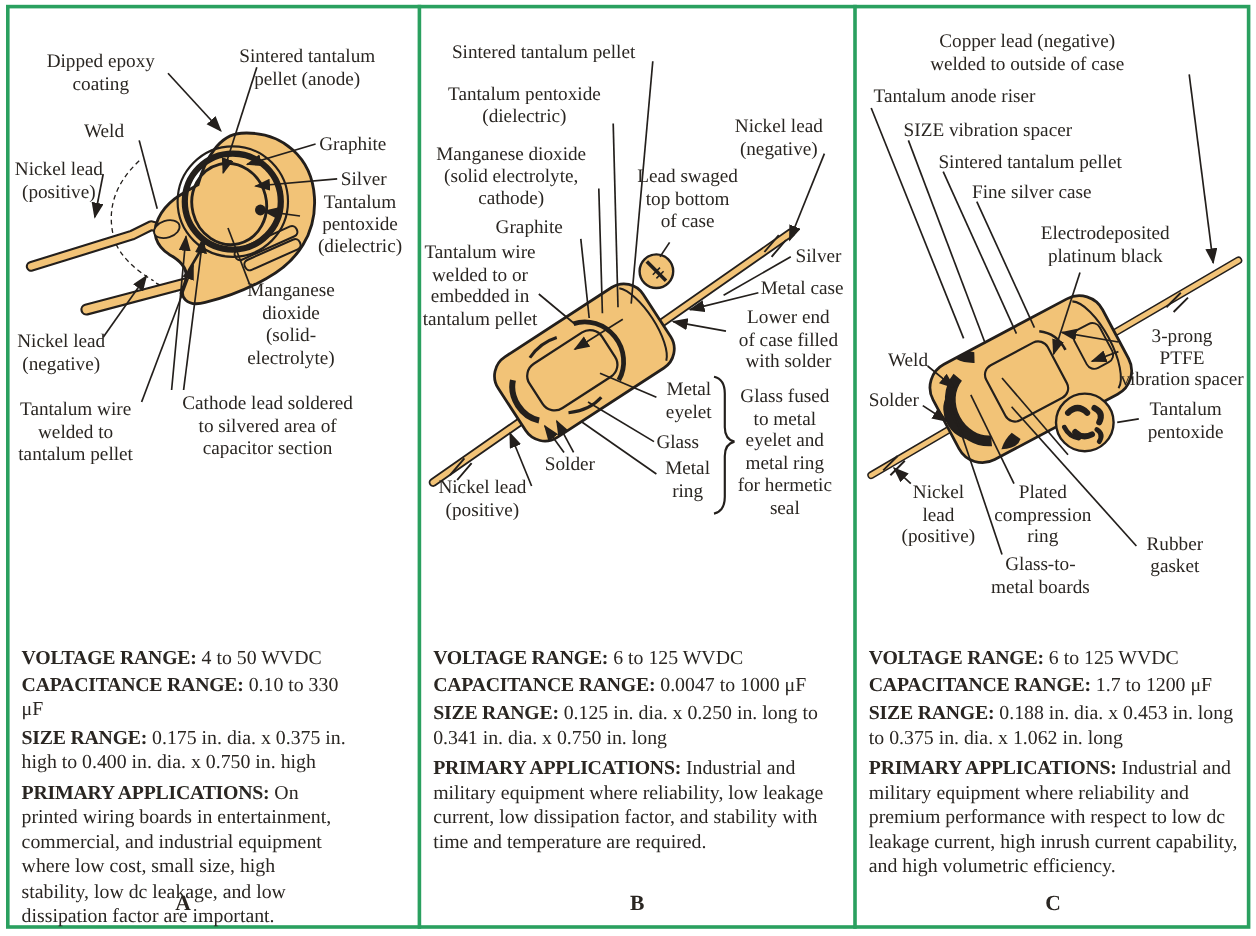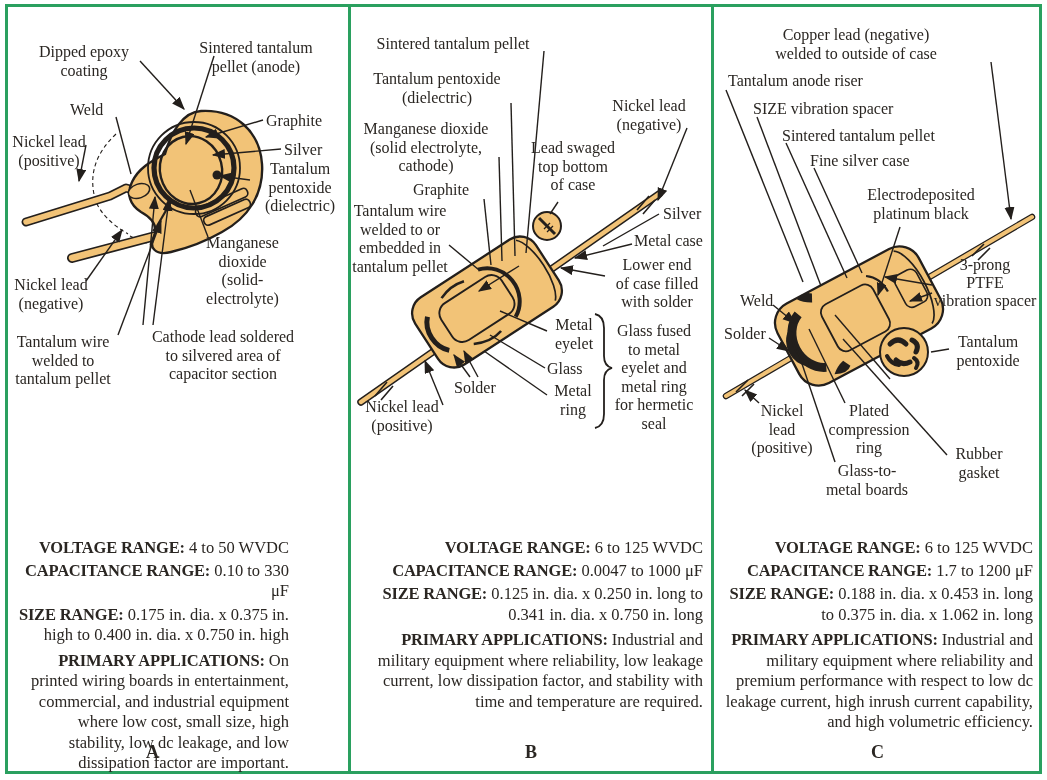--- a/index.html
+++ b/index.html
@@ -7,21 +7,21 @@
          font-family:"Liberation Serif","DejaVu Serif",serif;color:#2a2622;overflow:hidden;}
   .frame{position:absolute;left:5px;top:4px;width:1037px;height:770px;
          border:3px solid #2aa05f;box-sizing:border-box;}
   .vdiv{position:absolute;top:4px;height:770px;width:3px;background:#2aa05f;}
   .panel{position:absolute;top:4px;height:770px;}
   .panel svg{position:absolute;left:0;top:0;}
   .dlabel{position:absolute;font-size:16px;line-height:18.5px;text-align:center;
           white-space:pre-line;z-index:2;}
   .ta-l{text-align:left;}
   .specs{position:absolute;left:0;right:0;top:530px;padding:4px 8px 0 10px;
-         font-size:16.5px;line-height:20.5px;z-index:2;text-align:right;}
+         font-size:16.5px;line-height:20.5px;z-index:2;}
   .specs p{margin:0 0 2px 0;}
   .specs b{letter-spacing:-0.2px;}
   .letter{position:absolute;top:738px;left:0;right:0;text-align:center;
           font-weight:bold;font-size:18px;z-index:2;}
   svg .ln{stroke:#231f1c;stroke-width:1.4;fill:none;}
   svg .ink{stroke:#231f1c;fill:none;}
   svg .tan{fill:#f2c377;}
 </style>
 </head>
 <body>
@@ -269,21 +269,21 @@
       </g>
     </svg>
     <div class="dlabel" style="left:26px;top:22px;width:232px">Copper lead (negative)
 welded to outside of case</div>
     <div class="dlabel ta-l" style="left:14px;top:68px">Tantalum anode riser</div>
     <div class="dlabel ta-l" style="left:39px;top:96px">SIZE vibration spacer</div>
     <div class="dlabel ta-l" style="left:68px;top:123px">Sintered tantalum pellet</div>
     <div class="dlabel ta-l" style="left:96px;top:148px">Fine silver case</div>
     <div class="dlabel" style="left:146px;top:182px;width:122px">Electrodeposited
 platinum black</div>
-    <div class="dlabel" style="left:219px;top:252px;width:104px;line-height:18px">3-prong
+    <div class="dlabel" style="left:219px;top:268px;width:104px;line-height:18px">3-prong
 PTFE
 vibration spacer</div>
     <div class="dlabel" style="left:26px;top:288px">Weld</div>
     <div class="dlabel" style="left:10px;top:321px">Solder</div>
     <div class="dlabel" style="left:237px;top:329px;width:74px">Tantalum
 pentoxide</div>
     <div class="dlabel" style="left:30px;top:398px;width:76px">Nickel
 lead
 (positive)</div>
     <div class="dlabel" style="left:106px;top:398px;width:98px">Plated

